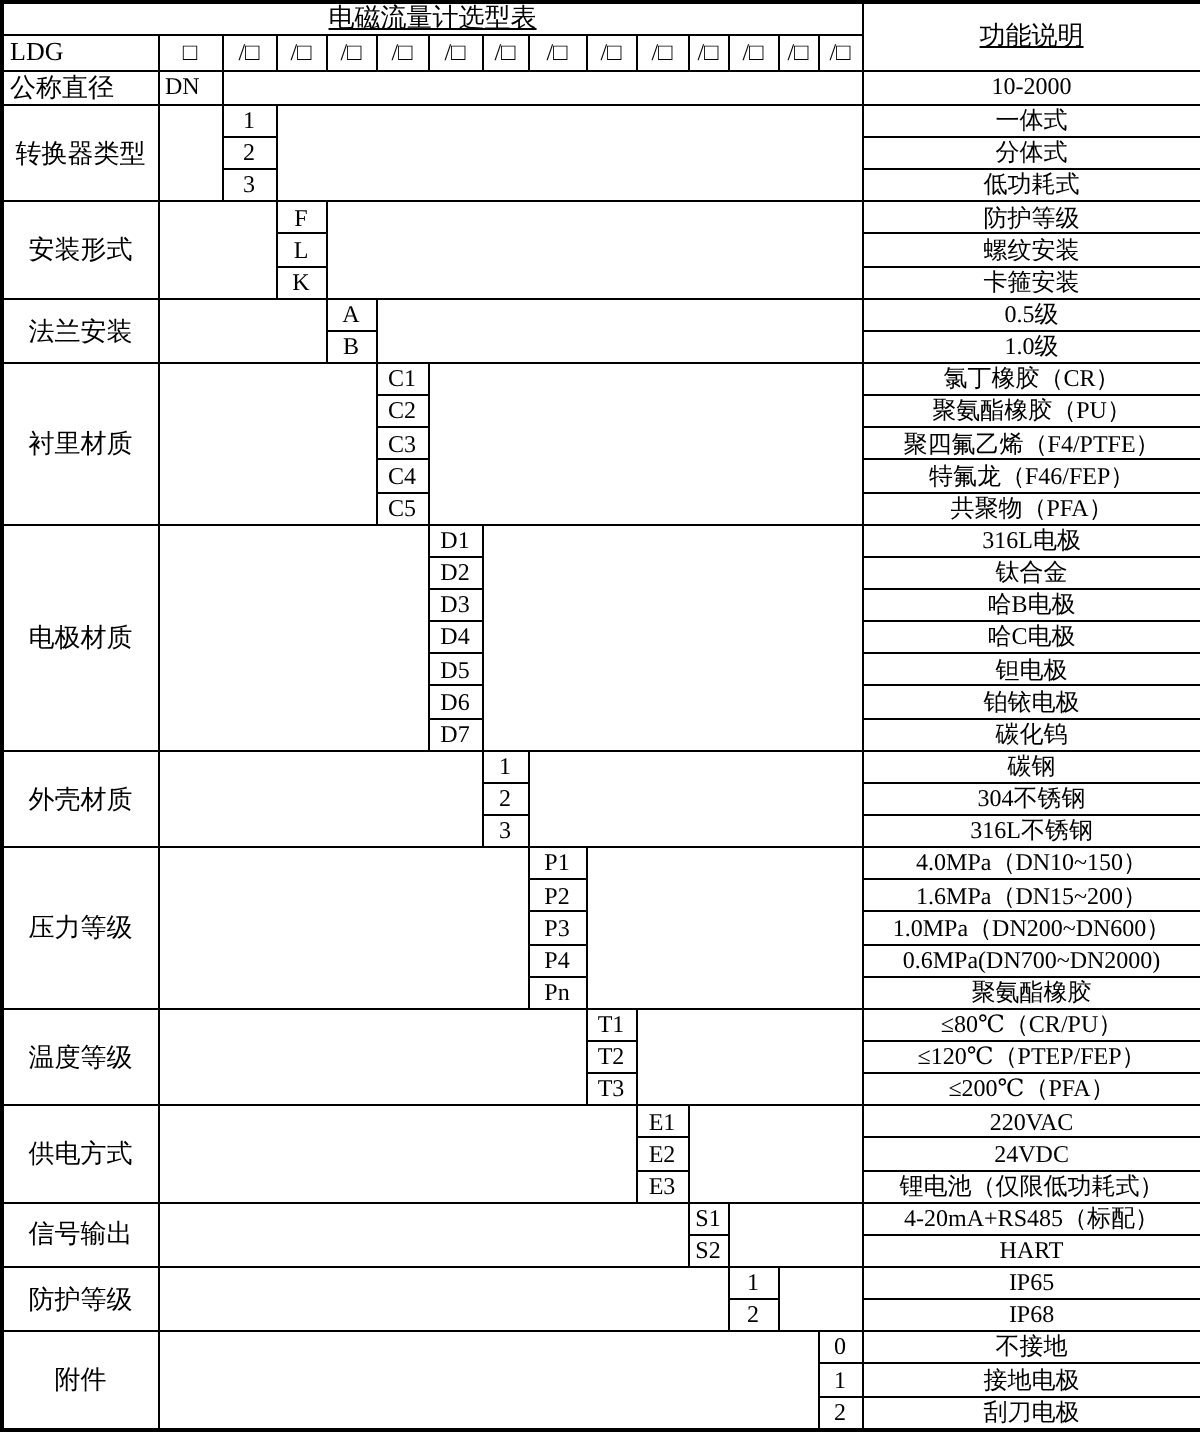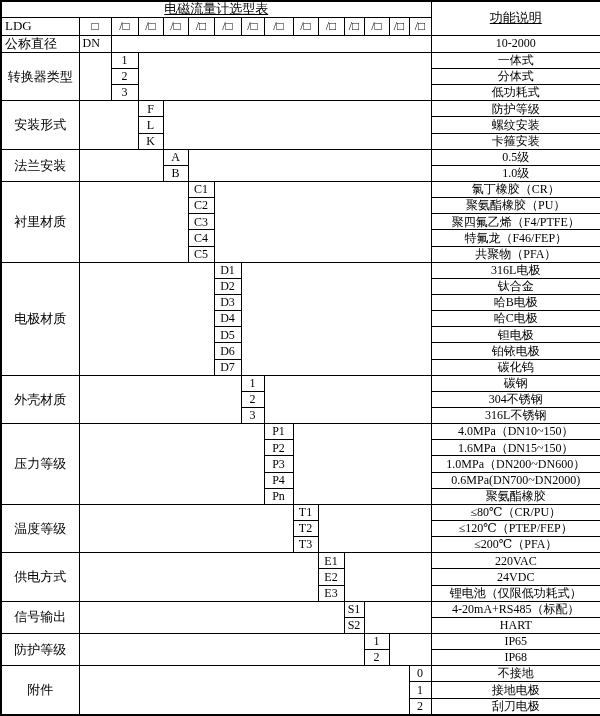--- a/index.html
+++ b/index.html
@@ -204,21 +204,21 @@
 
   <tr>
     <td rowspan="5">压力等级</td>
     <td class="sp" rowspan="5" colspan="7"></td>
     <td class="code">P1</td>
     <td class="sp" rowspan="5" colspan="6"></td>
     <td class="desc">4.0MPa（DN10~150）</td>
   </tr>
   <tr>
     <td class="code">P2</td>
-    <td class="desc">1.6MPa（DN15~150）</td>
+    <td class="desc">1.6MPa（DN15~200）</td>
   </tr>
   <tr>
     <td class="code">P3</td>
     <td class="desc">1.0MPa（DN200~DN600）</td>
   </tr>
   <tr>
     <td class="code">P4</td>
     <td class="desc">0.6MPa(DN700~DN2000)</td>
   </tr>
   <tr>

